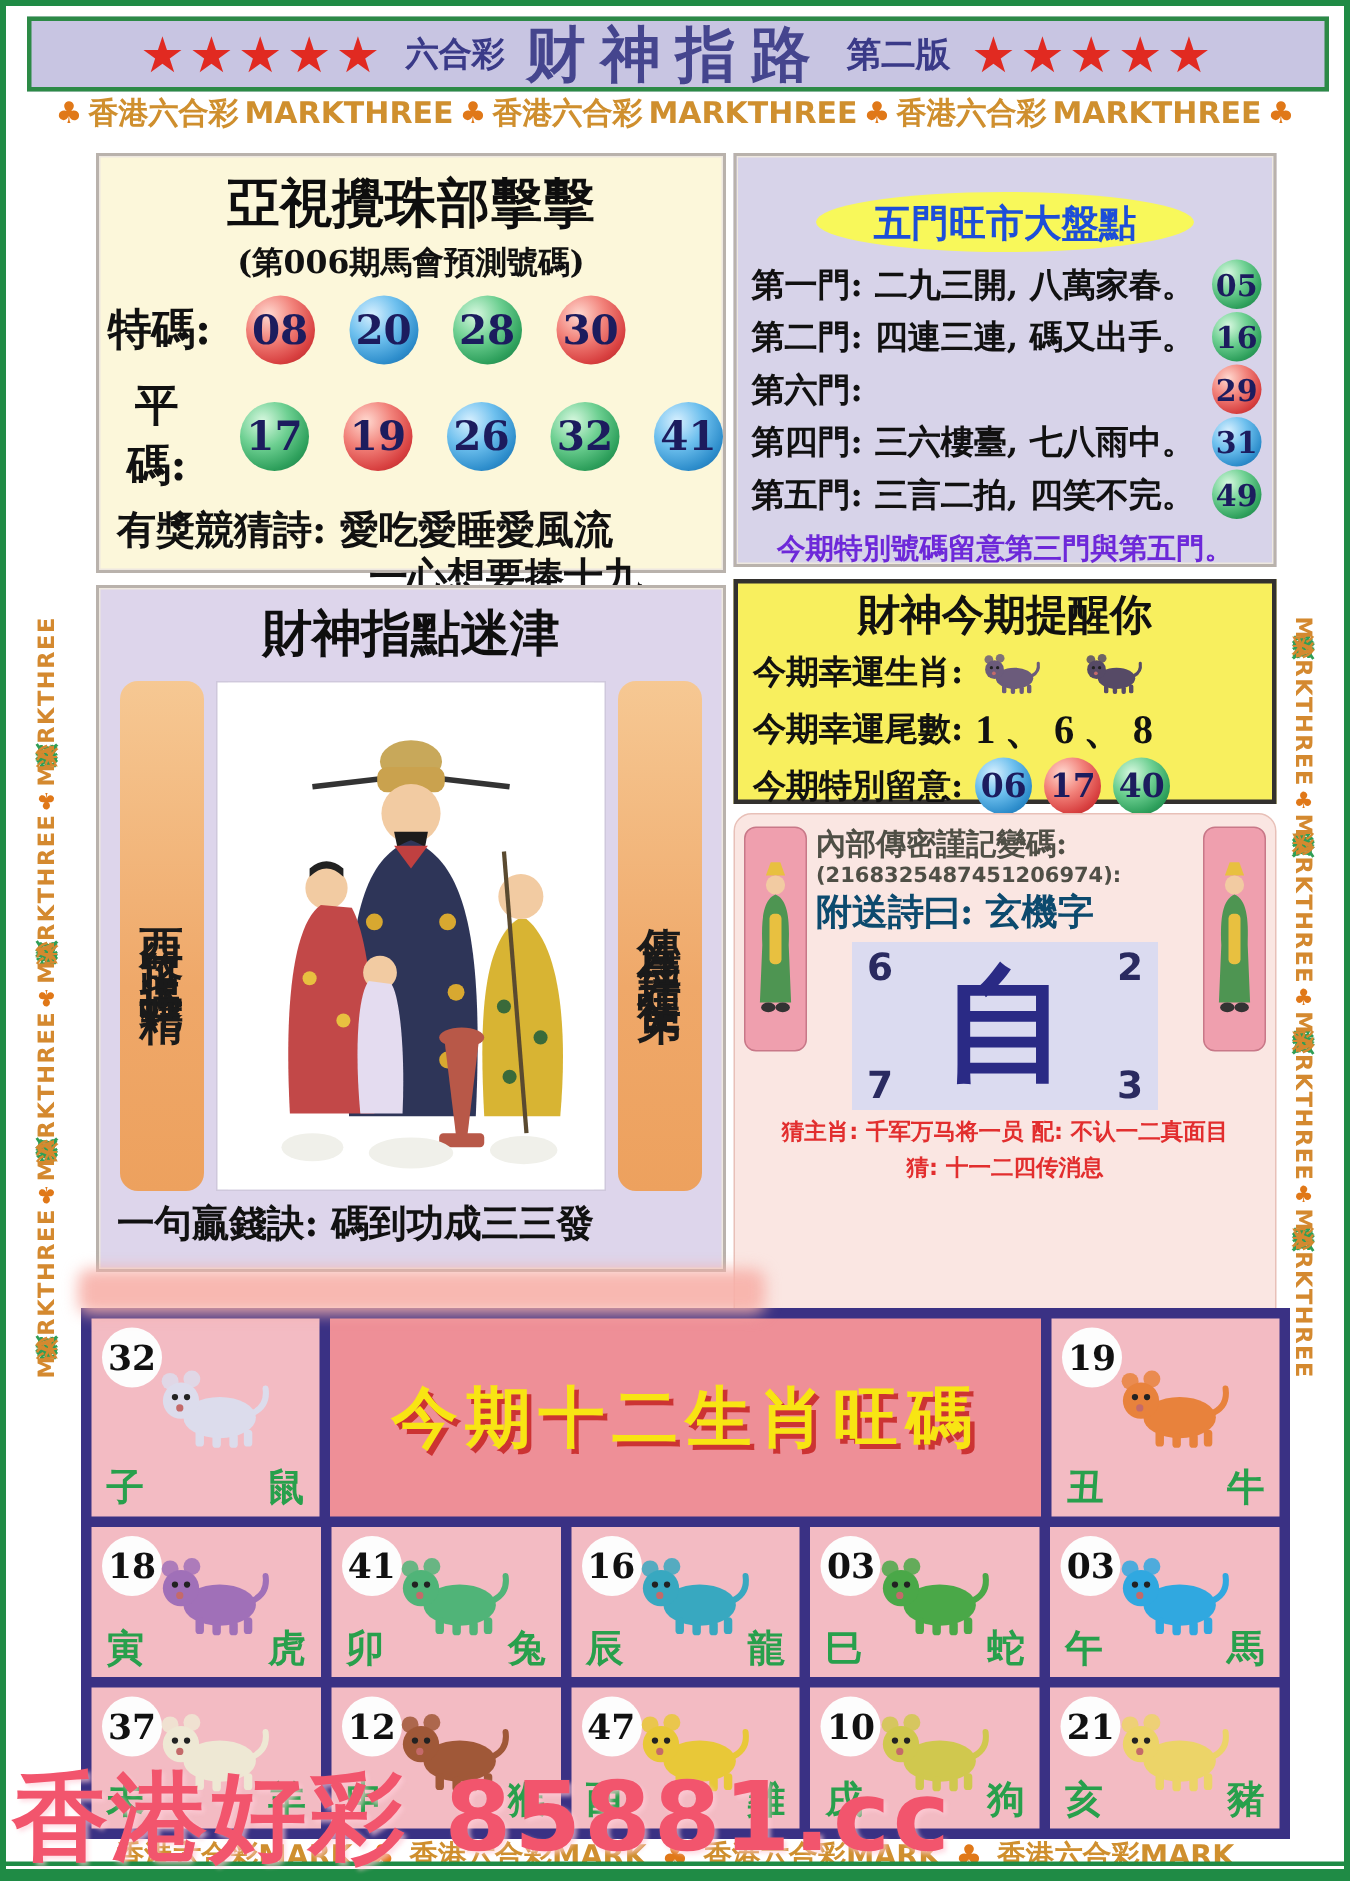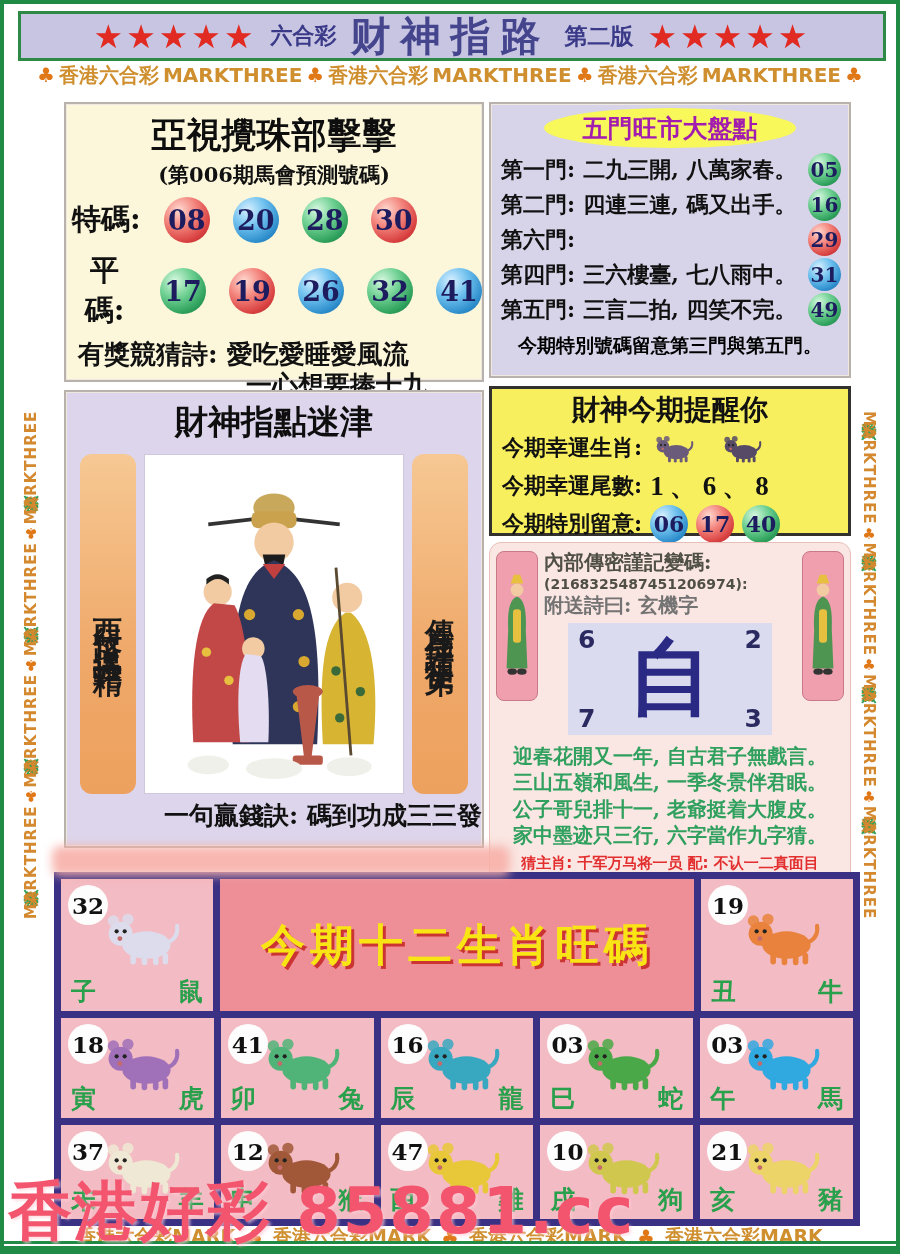--- a/index.html
+++ b/index.html
@@ -60,66 +60,66 @@
   .ball.sm{ width:33px; height:33px; font-size:20px; }
   .ball.md{ width:38px; height:38px; font-size:22px; }
   .b-red{   background:radial-gradient(circle at 33% 28%, #ffd9d0 0%, #f2827a 38%, #d84040 72%, #a82020 100%); }
   .b-blue{  background:radial-gradient(circle at 33% 28%, #d8f0ff 0%, #6ec0ee 38%, #2e8ecc 72%, #1560a0 100%); }
   .b-green{ background:radial-gradient(circle at 33% 28%, #d8f8e0 0%, #6ed092 38%, #2ea05c 72%, #167040 100%); }
   .fc-poem{ text-align:left; padding-left:12px; margin-top:8px; font-size:26px; font-weight:bold; color:#111; font-family:"DejaVu Serif", serif; line-height:1.2;}
   .fc-poem .l2{ padding-left:168px; }
   
   .doors{ left:485px; top:98px; width:362px; height:276px; background:#d7d3e9; }
   .doors-title{
-    width:252px; height:40px; margin:4px auto 4px auto; background:#f8f85a;
+    width:252px; height:40px; margin:24px auto 4px auto; background:#f8f85a;
     border-radius:50%; display:flex; align-items:center; justify-content:center;
-    font-size:25px; font-weight:bold; color:#a21caf; font-family:"DejaVu Serif", serif;
+    font-size:25px; font-weight:bold; color:#1d4ed8; font-family:"DejaVu Serif", serif;
   }
   .door-row{ display:flex; align-items:center; padding:0 8px 0 10px; height:35px; }
   .door-label,.door-text{ font-size:22px; font-weight:bold; color:#111; font-family:"DejaVu Serif", serif; white-space:nowrap;}
   .door-text{ margin-left:8px; }
   .door-row .ball{ margin-left:auto; }
-  .doors-note{ text-align:center; font-size:19px; font-weight:bold; color:#000000; margin-top:6px; font-family:"DejaVu Serif", serif;}
+  .doors-note{ text-align:center; font-size:19px; font-weight:bold; color:#6d28d9; margin-top:6px; font-family:"DejaVu Serif", serif;}
   
   .reminder{ left:485px; top:382px; width:362px; height:150px; background:#f8ef5e; border:3px solid #33312e; box-shadow:none;}
   .rm-title{ text-align:center; font-size:28px; font-weight:bold; color:#111; margin-top:2px; font-family:"DejaVu Serif", serif;}
   .rm-row{ display:flex; align-items:center; gap:8px; padding-left:10px; height:38px;}
   .rm-label{ font-size:22px; font-weight:bold; color:#111; font-family:"DejaVu Serif", serif; white-space:nowrap;}
   .rm-tails{ font-size:27px; font-weight:bold; color:#111; letter-spacing:6px; font-family:Liberation Serif, serif;}
   .zodiac-ic{ width:46px; height:30px; color:#6b5b7b; }
   .zodiac-ic2{ width:46px; height:30px; color:#564a66; margin-left:14px;}
   
   .secret{ left:485px; top:538px; width:362px; height:374px; background:#fae6e2; border:1px solid #e8c0b8; box-shadow:none; border-radius:12px;}
   .card{ position:absolute; top:8px; width:42px; height:150px; background:#ef9fae; border:1px solid #c87888; border-radius:8px; display:flex; align-items:center; justify-content:center;}
   .card svg{ width:32px; height:134px; }
   .card-l{ left:6px; } .card-r{ right:6px; }
   .sec-main{ margin:6px 54px 0 54px; }
   .sec-l1{ font-size:20px; font-weight:bold; color:#4f4f46; font-family:"DejaVu Serif", serif;}
   .sec-l2{ font-size:14px; font-weight:bold; color:#4f4f46; }
-  .sec-l3{ font-size:20px; font-weight:bold; color:#737373; font-family:"DejaVu Serif", serif;}
+  .sec-l3{ font-size:24px; font-weight:bold; color:#0c4a6e; font-family:"DejaVu Serif", serif;}
   .glyph-box{ position:relative; width:204px; height:112px; background:#dbdbf0; margin:4px auto 0 auto; }
   .glyph{ position:absolute; left:50%; top:50%; transform:translate(-50%,-52%); font-size:84px; font-weight:bold; color:#2a2a85; font-family:"DejaVu Serif", serif; line-height:1;}
   .gnum{ position:absolute; font-size:25px; font-weight:bold; color:#2a2a60; }
   .gnum.tl{ left:10px; top:2px;} .gnum.tr{ right:10px; top:2px;}
   .gnum.bl{ left:10px; bottom:2px;} .gnum.br{ right:10px; bottom:2px;}
   .sec-poem{ margin-top:8px; text-align:center; color:#2fa05e; font-size:20px; font-weight:bold; line-height:1.32; font-family:"DejaVu Serif", serif; white-space:nowrap;}
   .sec-hint{ text-align:center; color:#e22e2e; font-size:15px; font-weight:bold; margin-top:5px; white-space:nowrap;}
   
   .maze{ left:60px; top:386px; width:420px; height:458px; background:#ddd5eb; }
   .mz-title{ text-align:center; font-size:33px; font-weight:bold; color:#0e0e0e; margin-top:8px; font-family:"DejaVu Serif", serif;}
   .mz-body{ position:absolute; left:14px; right:14px; top:62px; bottom:52px; display:flex; gap:8px;}
   .vstrip{
     width:56px; border-radius:12px; background:linear-gradient(180deg,#f6c893,#efa869 60%,#eda15e);
     display:flex; align-items:center; justify-content:center;
     writing-mode:vertical-rl; text-orientation:upright;
     font-size:29px; font-weight:bold; color:#1a1a1a; letter-spacing:8px; font-family:"DejaVu Serif", serif;
   }
   .painting{ flex:1; background:#ffffff; border:1px solid #cfc8dc; overflow:hidden;}
   .painting svg{ width:100%; height:100%; display:block;}
-  .mz-bottom{ position:absolute; left:0; right:0; bottom:14px; text-align:right; font-size:25px; font-weight:bold; color:#111; font-family:"DejaVu Serif", serif;margin-left:12px;}
+  .mz-bottom{ position:absolute; left:0; right:0; bottom:14px; text-align:left; font-size:25px; font-weight:bold; color:#111; font-family:"DejaVu Serif", serif;margin-left:12px;}
   
   .blurband{ position:absolute; left:48px; top:842px; width:458px; height:30px; background:rgba(247,176,168,.9); filter:blur(5px); border-radius:8px; z-index:4;}
   
   .zgrid{ position:absolute; left:50px; top:868px; width:806px; height:354px; background:#3a3184; padding:7px; display:flex; flex-direction:column; gap:7px; z-index:2;}
   .zrow{ display:flex; gap:7px; }
   .zrow1{ height:132px; } .zrow2{ height:100px; } .zrow3{ flex:1; }
   .zcell{ position:relative; background:#f3bbc3; flex:1; overflow:hidden;}
   .zcell.fixed{ flex:0 0 152px; }
   .znum{
     position:absolute; left:7px; top:6px; width:40px; height:40px; background:#fdfdfd;
@@ -344,26 +344,20 @@
       <div class="sec-l2">(2168325487451206974):</div>
       <div class="sec-l3">附送詩曰: 玄機字</div>
       <div class="glyph-box">
         <span class="gnum tl">6</span>
         <span class="gnum tr">2</span>
         <span class="gnum bl">7</span>
         <span class="gnum br">3</span>
         <span class="glyph">自</span>
       </div>
     </div>
-    <div class="sec-poem">
-      <div>迎春花開又一年, 自古君子無戲言。</div>
-      <div>三山五嶺和風生, 一季冬景伴君眠。</div>
-      <div>公子哥兒排十一, 老爺挺着大腹皮。</div>
-      <div>家中墨迹只三行, 六字當作九字猜。</div>
-    </div>
     <div class="sec-hint">猜主肖: 千军万马将一员  配: 不认一二真面目</div>
     <div class="sec-hint">猜: 十一二四传消息</div>
   </div>
 
   <div class="blurband"></div>
 
   <div class="zgrid">
     <div class="zrow zrow1">
       <div class="zcell fixed">
         <span class="znum">32</span>

